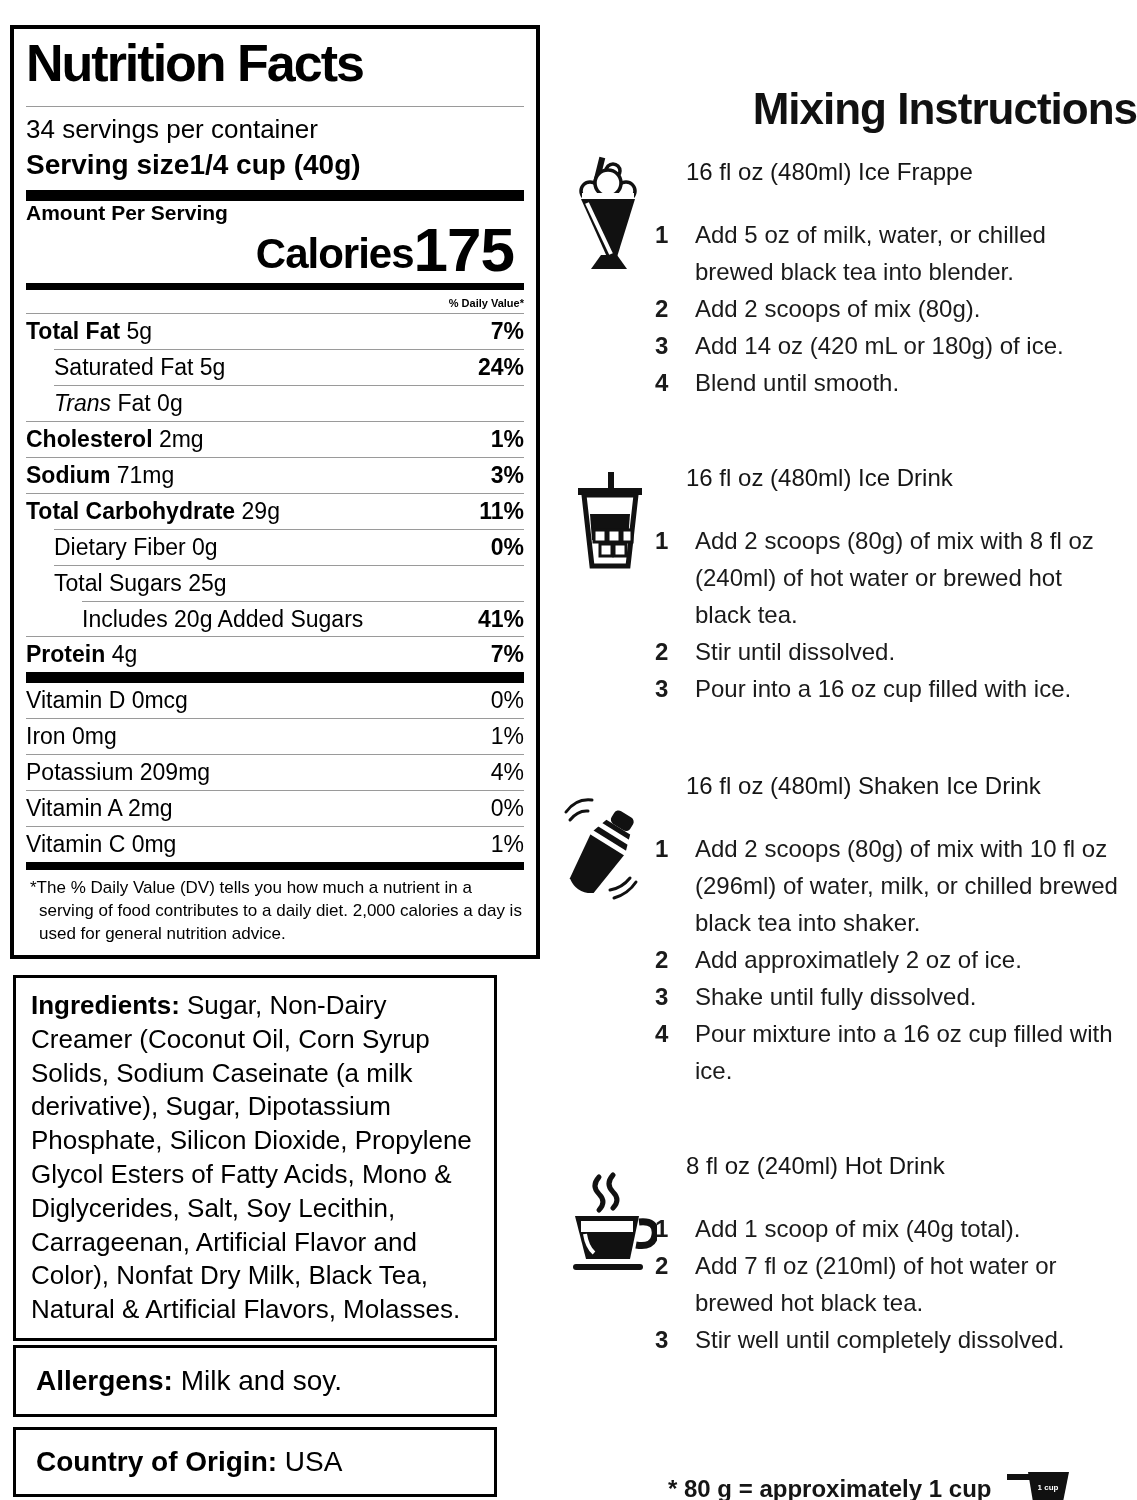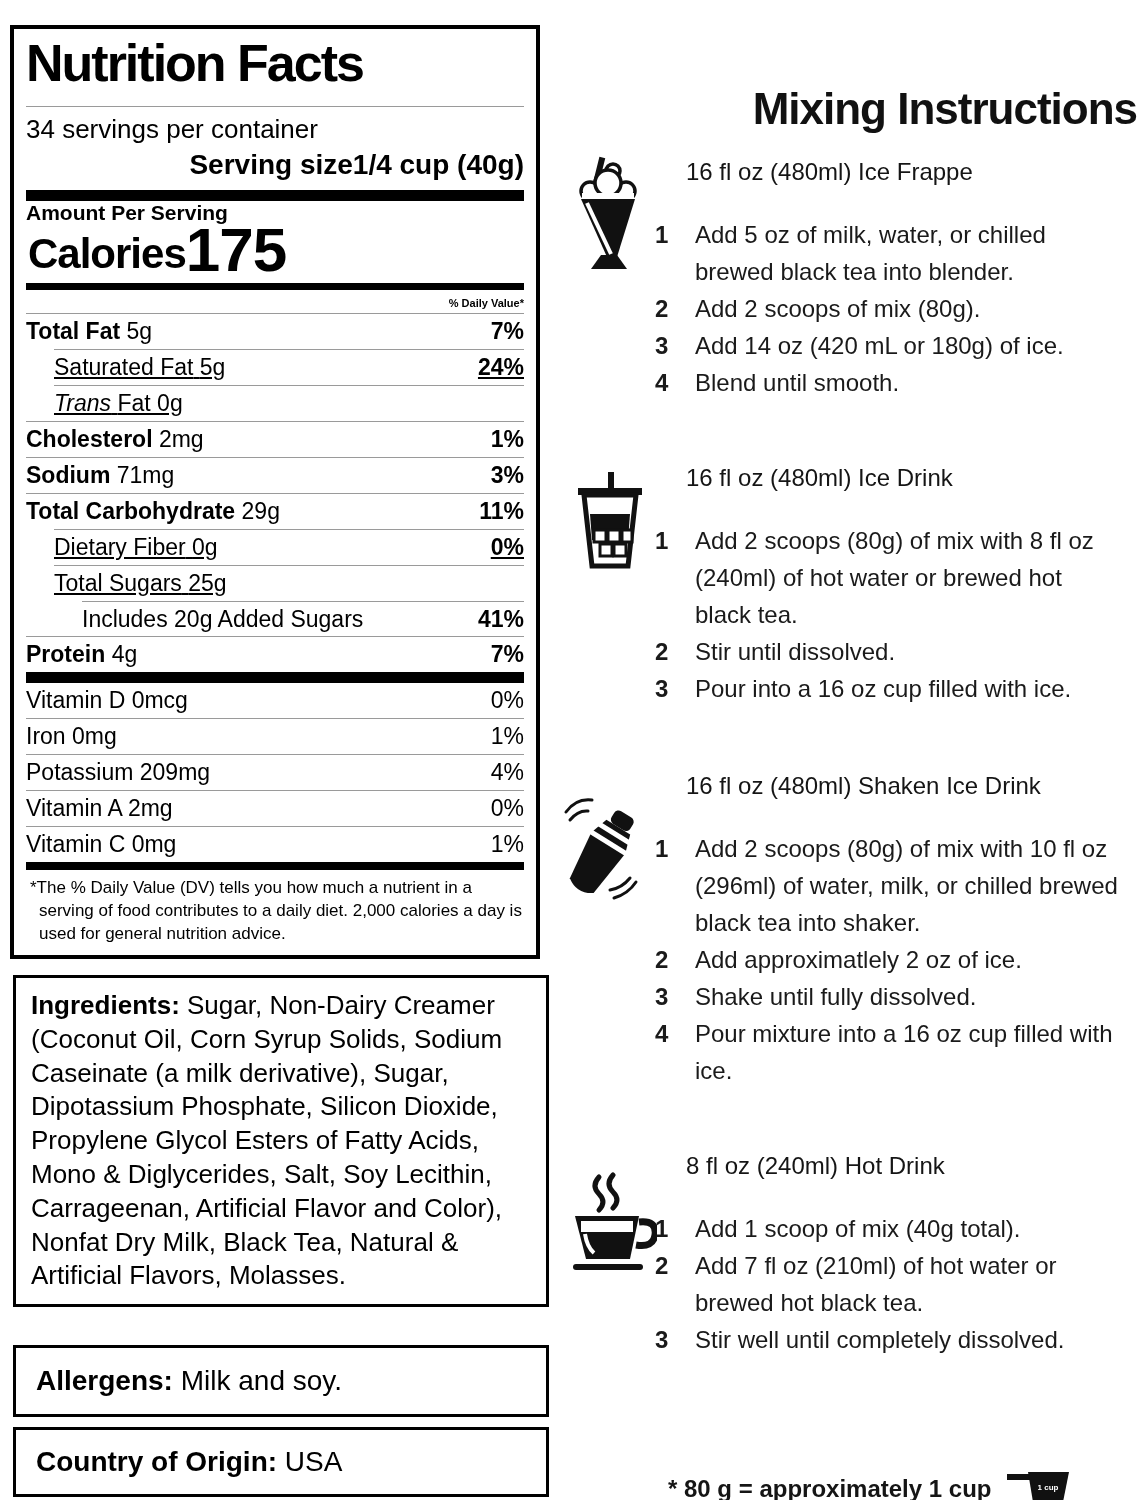--- a/index.html
+++ b/index.html
@@ -16,45 +16,45 @@
   .nfp {
     position:absolute; left:10px; top:25px; width:530px;
     border:4px solid #000; background:#fff;
     padding:6px 12px 8px; box-sizing:border-box;
   }
   .nf-title {
     font-size:52px; font-weight:bold; letter-spacing:-2px; line-height:1.08;
     border-bottom:1px solid #9a9a9a; padding-bottom:15px; white-space:nowrap;
   }
   .nf-servings { font-size:26px; padding:7px 0 2px; }
-  .nf-serving-row { display:flex; justify-content:flex-end; font-size:28px; font-weight:bold; padding:2px 0 9px; }
+  .nf-serving-row { display:flex; justify-content:flex-start; font-size:28px; font-weight:bold; padding:2px 0 9px; }
   .bar-thick { height:11px; background:#000; }
   .bar-med  { height:7px;  background:#000; }
   .bar-end  { height:8px;  background:#000; }
   .nf-aps { font-size:21px; font-weight:bold; margin-top:0; }
-  .nf-cal-row { display:flex; justify-content:flex-start; align-items:flex-end; margin:0 2px 8px; }
+  .nf-cal-row { display:flex; justify-content:flex-end; align-items:flex-end; margin:0 10px 8px; }
   .nf-cal-label { font-size:42px; font-weight:bold; line-height:1.0; letter-spacing:-1px; }
   .nf-cal-value { font-size:62px; font-weight:bold; line-height:0.8; letter-spacing:-1px; }
   .nf-dv-header { text-align:right; font-size:11px; font-weight:bold; padding:7px 0 4px; }
   .nf-row {
     display:flex; justify-content:space-between; align-items:baseline;
     border-top:1px solid #9a9a9a; padding:3px 0; font-size:23px; line-height:1.26;
   }
   .nf-row.no-line { border-top:none; }
-  .ind1 { margin-left:28px;text-decoration:underline; }
+  .ind1 { margin-left:28px; }
   .ind2 { margin-left:56px; }
   .nf-dv { text-align:right; padding-left:8px; }
   .nf-footnote {
     border-top:0; font-size:17px; line-height:1.33;
     padding:7px 0 2px 13px; text-indent:-9px;
   }
 
   
   .info-box {
-    position:absolute; left:13px; width:536px; box-sizing:border-box;
+    position:absolute; left:13px; width:484px; box-sizing:border-box;
     border:3px solid #000; background:#fff; font-size:26px; line-height:1.3;
     padding:11px 15px;
   }
   #ingredients-box { top:975px; }
   #allergens-box { top:1345px; padding:15px 20px; font-size:28px; }
   #origin-box { top:1427px; padding:14px 20px; font-size:28px; }
 
   
   #right-col { position:absolute; left:560px; top:0; width:577px; height:1500px; color:#1a1a1a; }
   .mix-title {

